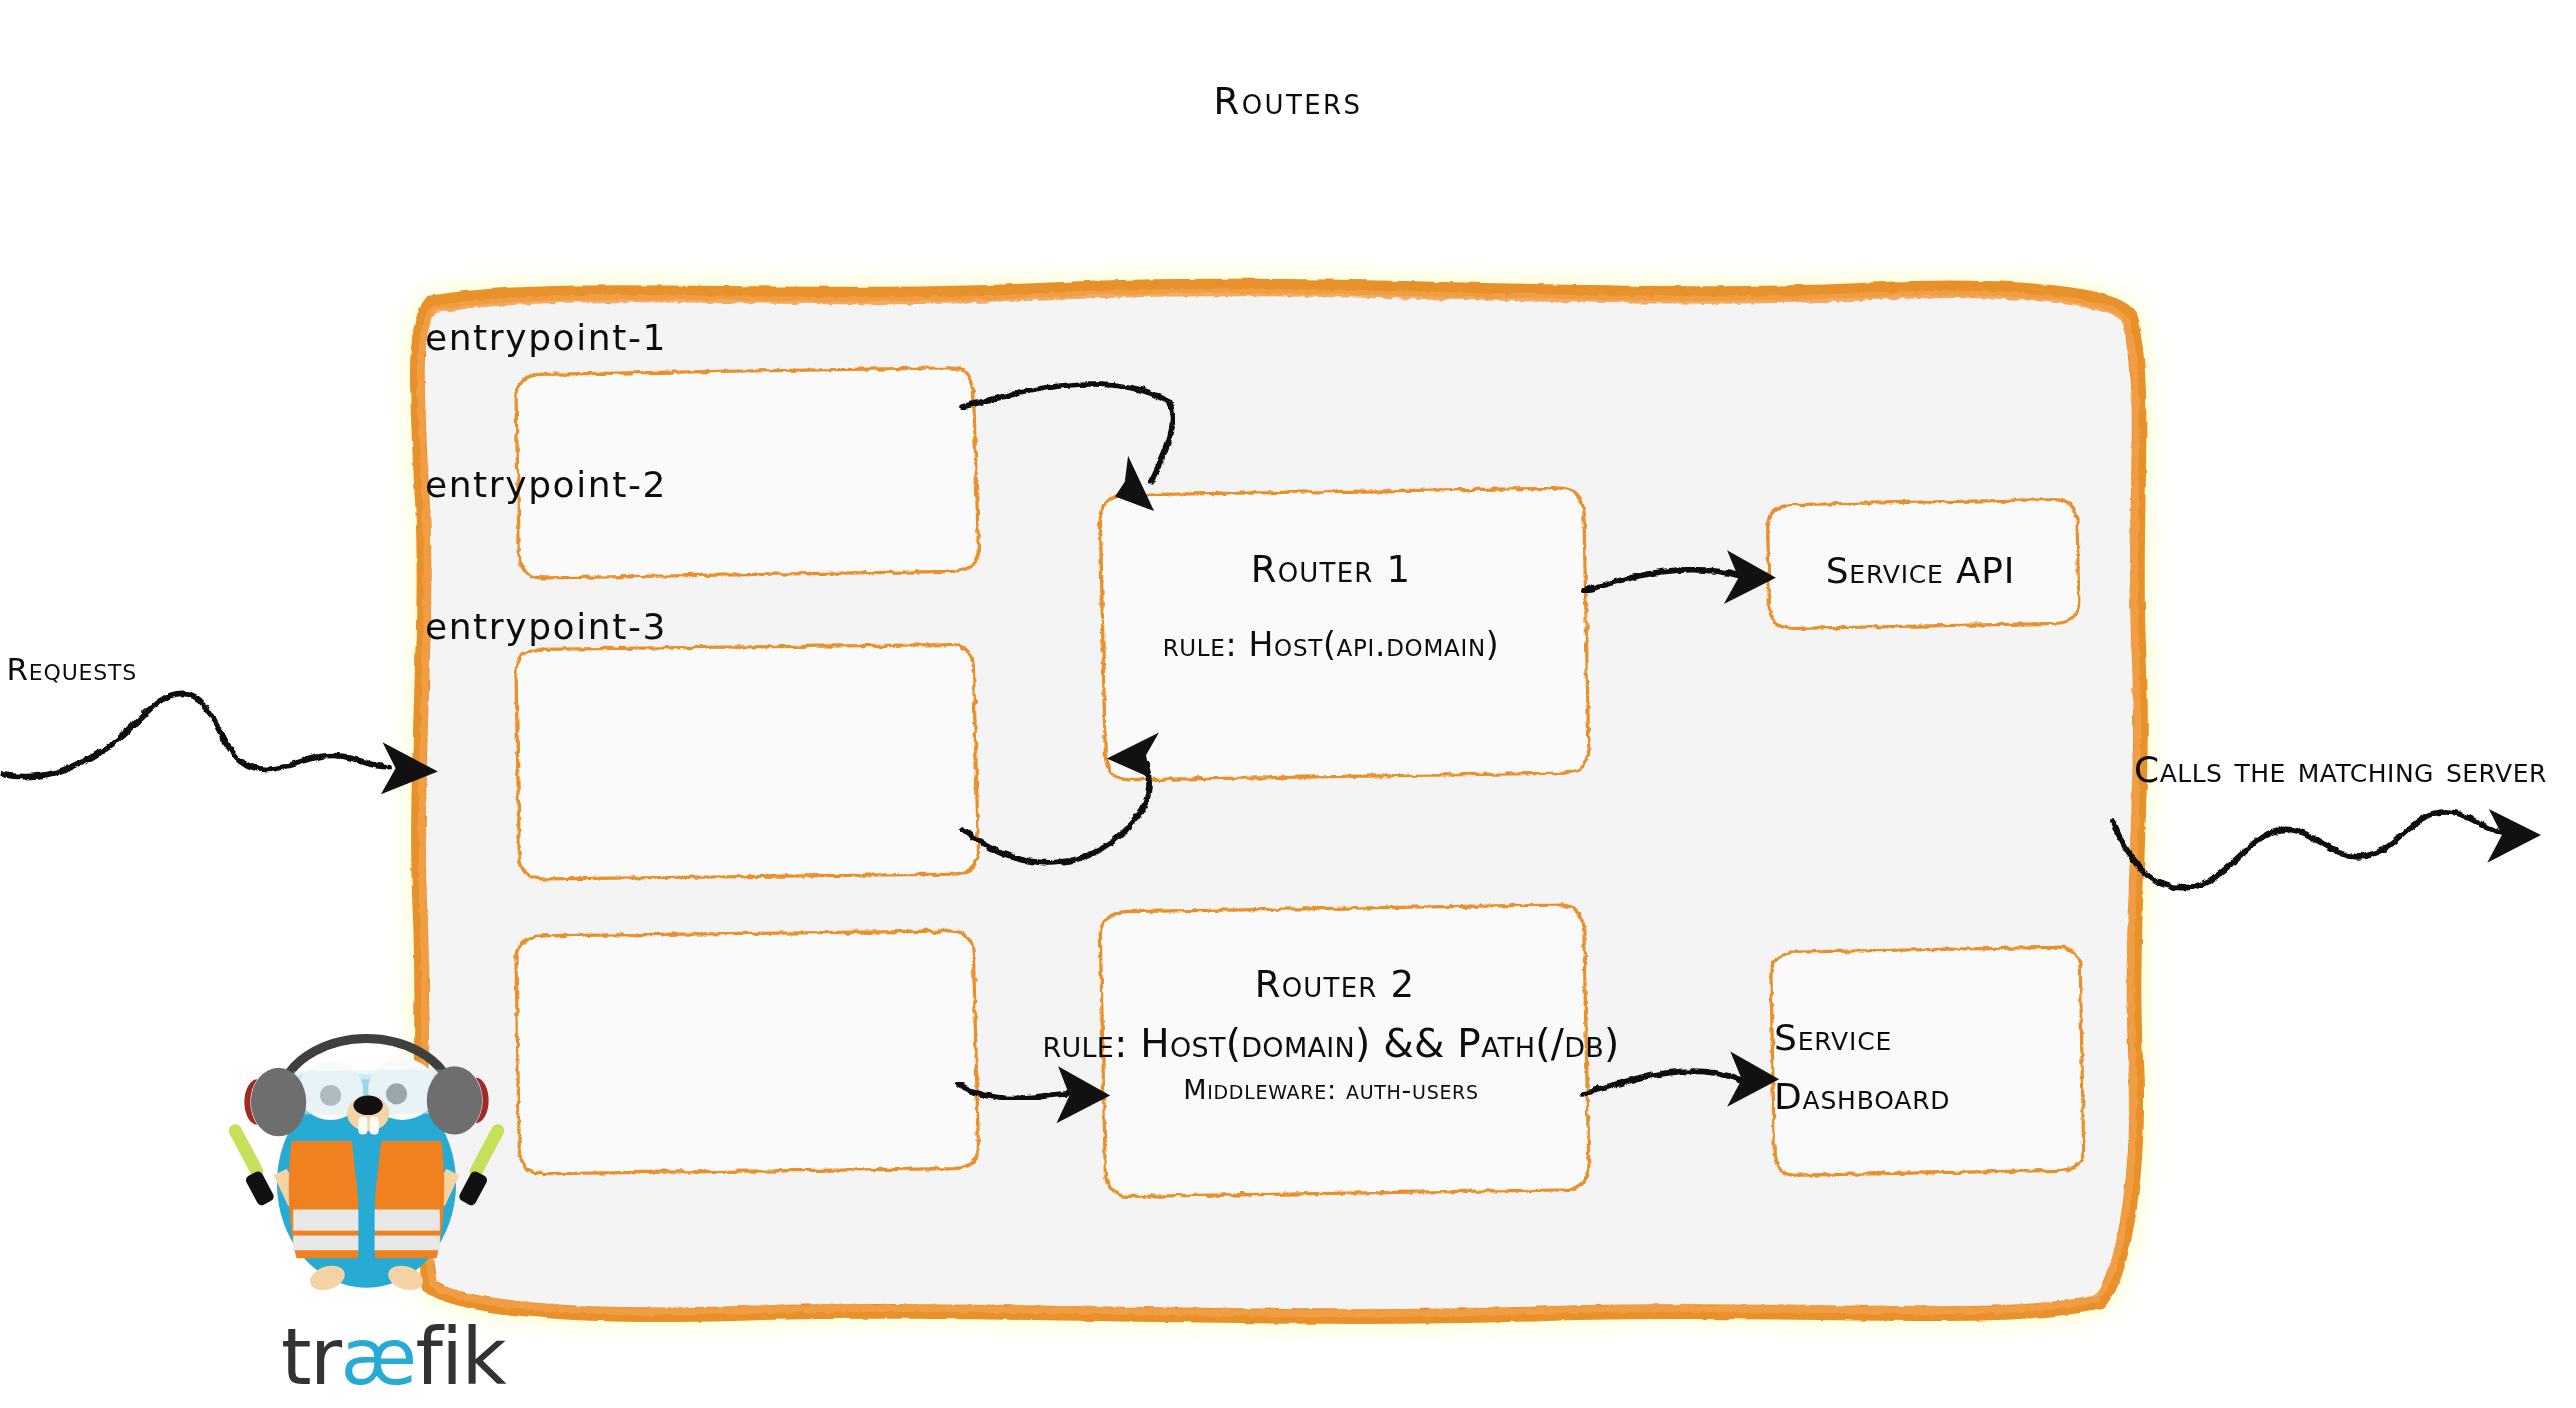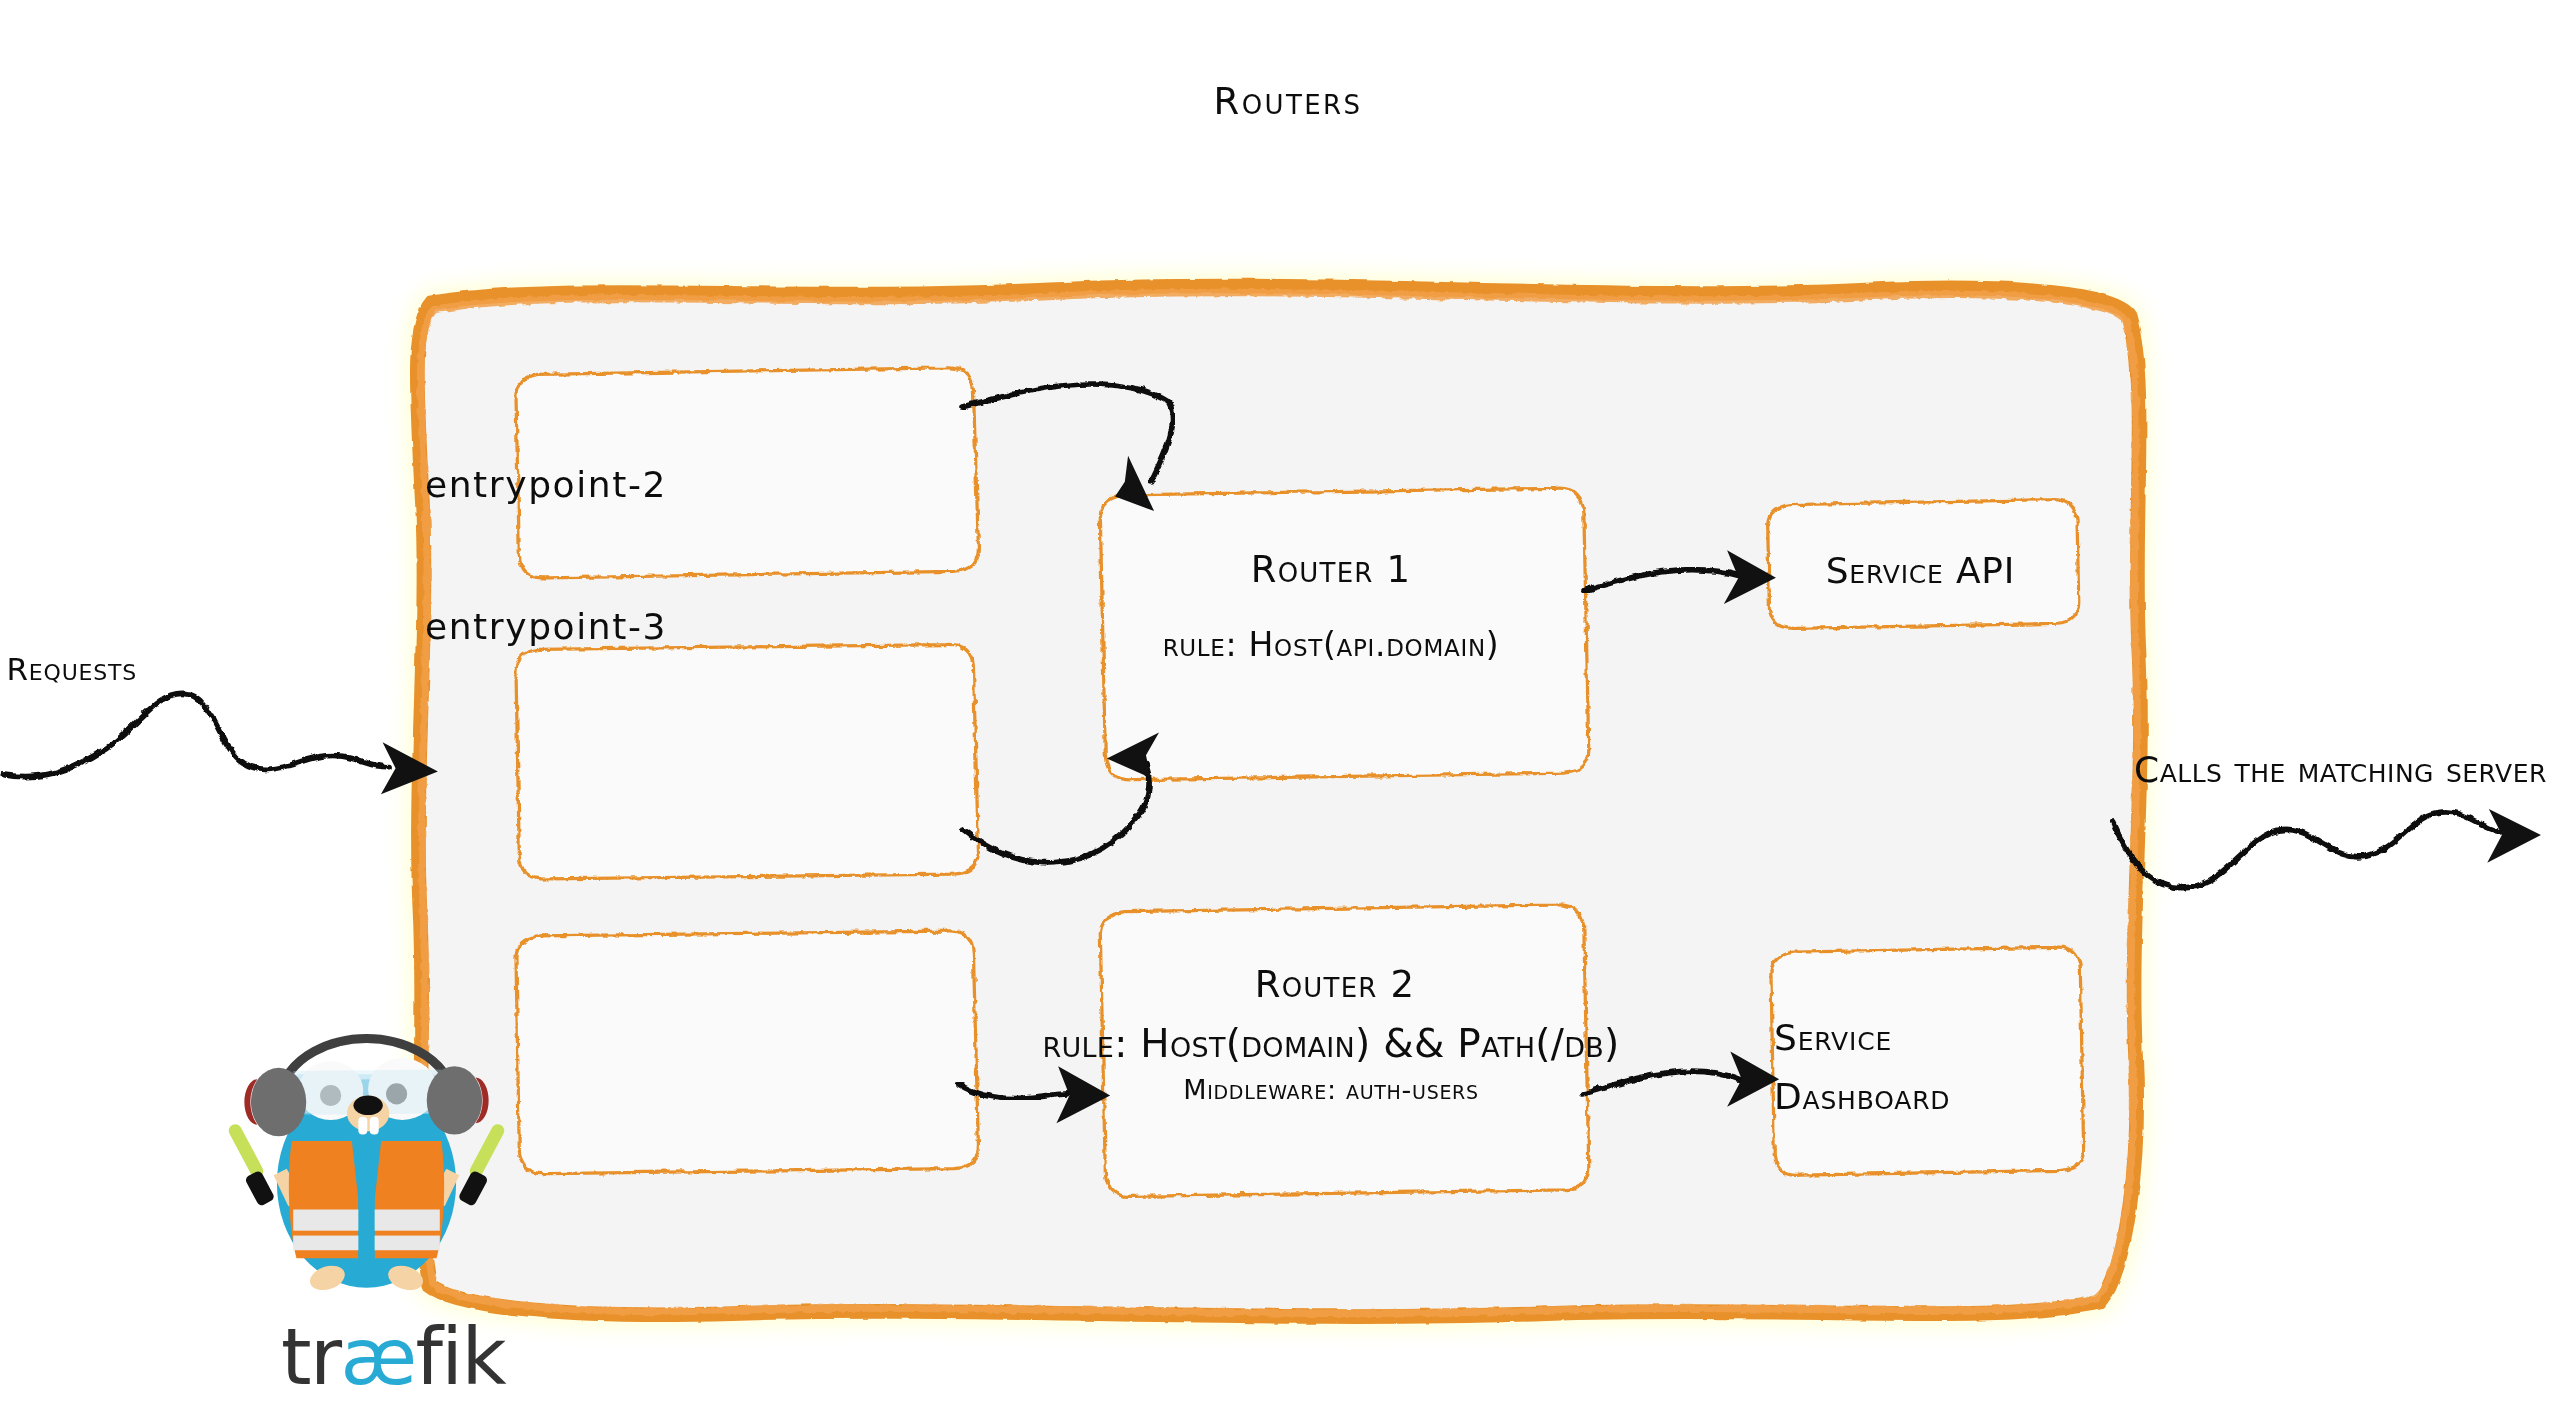--- a/index.html
+++ b/index.html
@@ -190,20 +190,21 @@
       <polygon points="1424,900 1360,932 1414,956 1408,928"></polygon>
       <polygon points="1300,1310 1364,1346 1298,1380 1314,1346"></polygon>
       <polygon points="2122,676 2182,710 2118,742 2136,710"></polygon>
       <polygon points="2126,1292 2186,1326 2122,1360 2140,1326"></polygon>
       <polygon points="3058,994 3122,1026 3056,1060 3074,1026"></polygon>
     </g>
   </svg>
 
   <div class="txt" id="title-routers">Routers</div>
 
+  <div class="box-text txt ep-label" id="ep1-text">entrypoint-1</div>
   <div class="box-text txt ep-label" id="ep2-text">entrypoint-2</div>
   <div class="box-text txt ep-label" id="ep3-text">entrypoint-3</div>
 
   <div class="box-text" id="r1-box-text">
     <div class="txt small-caps" id="r1-title" style="position:relative;left:0;top:0">Router 1</div>
     <div class="txt small-caps" id="r1-rule" style="position:relative;left:0;top:0">rule: Host(api.domain)</div>
   </div>
 
   <div class="box-text" id="r2-box-text">
     <div class="txt small-caps" id="r2-title" style="position:relative;left:0;top:0">Router 2</div>

